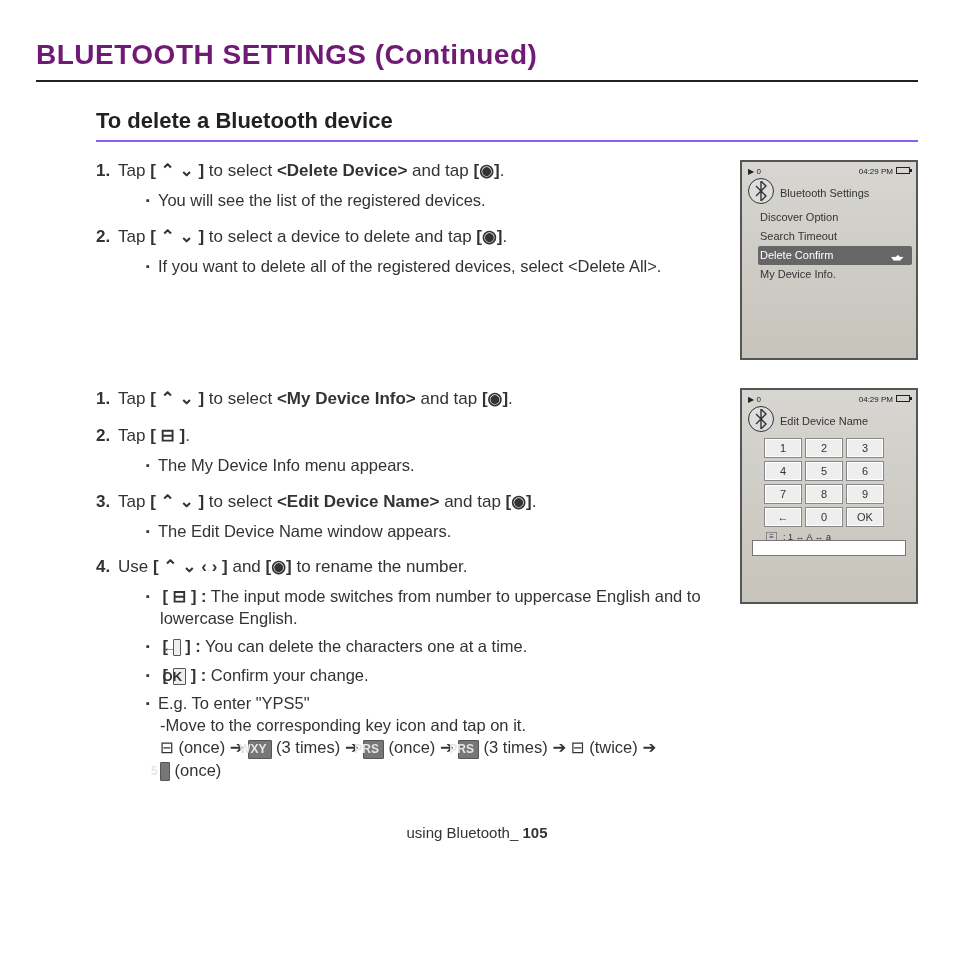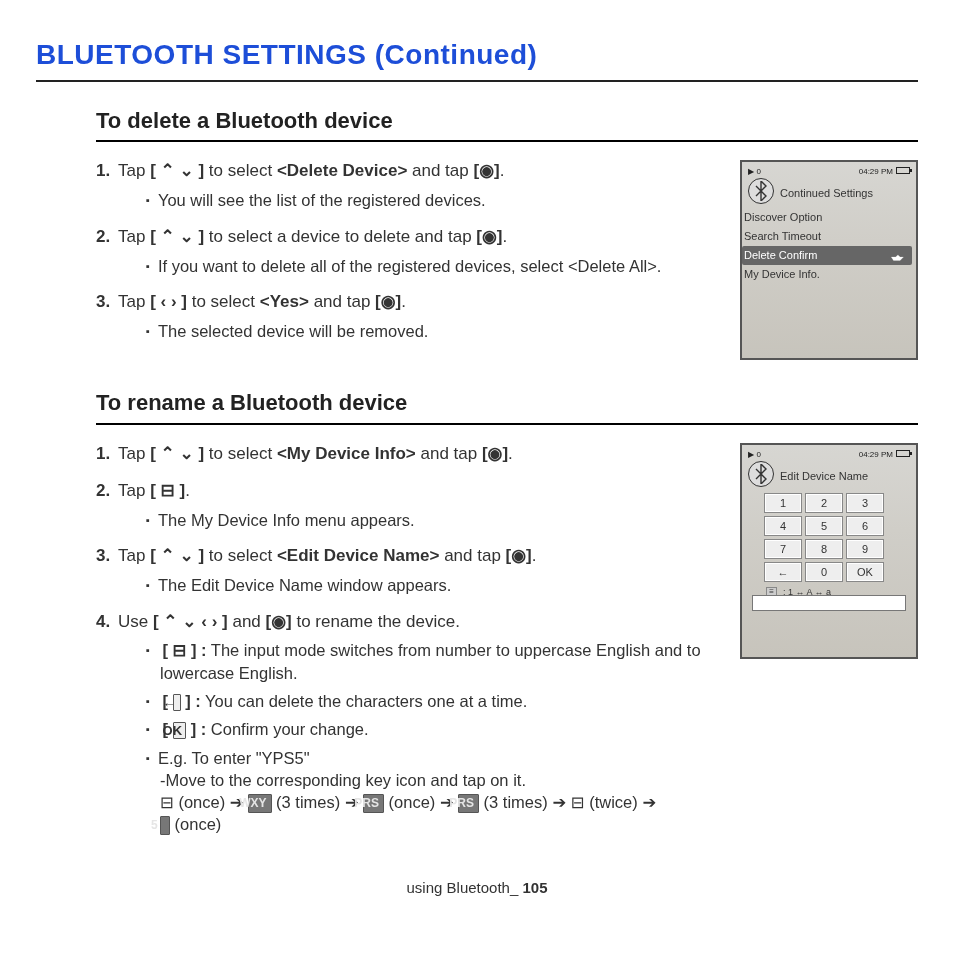--- a/index.html
+++ b/index.html
@@ -9,39 +9,39 @@
     padding: 36px 36px 20px 36px;
     width: 954px;
     color: #333;
     font-size: 17px;
     line-height: 1.35;
   }
   h1 {
     font-size: 28px;
     font-weight: bold;
     margin: 0 0 6px 0;
-    color: #1d4ed8;
+    color: #701a75;
     letter-spacing: 0.5px;
   }
   hr.rule {
     border: none;
     border-top: 2px solid #222;
     margin: 0 0 24px 0;
   }
   .content {
     margin-left: 60px;
   }
   h2 {
     font-size: 22px;
     font-weight: bold;
     margin: 0 0 4px 0;
     color: #222;
   }
   h2.under {
-    border-bottom: 2px solid #000000;
+    border-bottom: 2px solid #8b5cf6;
     padding-bottom: 5px;
     margin-bottom: 18px;
   }
   .row {
     display: flex;
     gap: 31px;
     margin-bottom: 28px;
   }
   .textcol { flex: 1 1 auto; }
   .figcol  { flex: 0 0 auto; width: 178px; }
@@ -137,21 +137,21 @@
     width: 26px; height: 26px; border: 1.5px solid #333; border-radius: 50%;
     position: absolute; left: 6px; top: 16px; background:#ddd;
     display:flex; align-items:center; justify-content:center;
   }
   .bt-icon svg { width:14px; height:20px; }
   .d-title {
     position:absolute; left: 38px; top: 24px; font-size: 11px;
   }
   
   .d-menu {
-    position:absolute; left:0; right:4px; top:46px;
+    position:absolute; left:16px; right:4px; top:46px;
     font-size: 11px; line-height: 19px;
   }
   .d-menu div { padding: 0 2px; }
   .d-menu .sel {
     background:#666; color:#fff; border-radius:2px;
     display:flex; justify-content:space-between; align-items:center;
   }
   .d-menu .sel svg { width:22px; height:12px; }
   
   .d-input {
@@ -197,61 +197,54 @@
             </ul>
         </li>
 
         <li>
           <span class="num">2.</span><span>Tap </span><span class="sym">[ ⌃ ⌄ ]</span><span> to select a device to delete and tap </span><span class="sym">[◉]</span><span>.</span>
           <ul class="bullets">
               <li>If you want to delete all of the registered devices, select &lt;Delete All&gt;.</li>
             </ul>
         </li>
 
-        <li>
-          <span class="num">3.</span><span>Tap </span><span class="sym">[ ‹  › ]</span><span> to select </span><span class="bold">&lt;Yes&gt;</span><span> and tap </span><span class="sym">[◉]</span><span>.</span>
-          <ul class="bullets">
-              <li>The selected device will be removed.</li>
-            </ul>
-        </li>
 
       </ol>
     </div>
 
     <div class="figcol">
       <div class="device">
         <div class="d-status">
           <span>▶ 0</span>
           <span class="right">
             <span>04:29 PM</span>
             <span class="d-batt"><span class="fill"></span></span>
           </span>
         </div>
         <div class="bt-icon">
           <svg viewBox="0 0 14 20">
               <path d="M7 0 L12 5 L7 10 L12 15 L7 20 V0 M2 5 L7 10 M2 15 L7 10" stroke="#333" stroke-width="1.4" fill="none"></path>
             </svg>
         </div>
-        <div class="d-title">Continued Settings</div>
+        <div class="d-title">Bluetooth Settings</div>
         <div class="d-menu">
           <div>Discover Option</div>
           <div>Search Timeout</div>
           <div class="sel">
             <span>Delete Confirm</span>
             <svg viewBox="0 0 40 20">
                 <path d="M6 12 h8 l4 -4 l4 4 h6 l-6 6 h-12 z" fill="#fff" stroke="#eee" stroke-width="0.5"></path>
               </svg>
           </div>
           <div>My Device Info.</div>
         </div>
       </div>
     </div>
   </div>
 
-  <h2 class="under">To rename a Bluetooth device</h2>
   <div class="row">
     <div class="textcol">
       <ol class="steps">
 
         <li>
           <span class="num">1.</span><span>Tap </span><span class="sym">[ ⌃ ⌄ ]</span><span> to select </span><span class="bold">&lt;My Device Info&gt;</span><span> and tap </span><span class="sym">[◉]</span><span>.</span>
         </li>
 
         <li>
           <span class="num">2.</span><span>Tap </span><span class="sym">[ ⊟ ]</span><span>.</span>
@@ -261,21 +254,21 @@
         </li>
 
         <li>
           <span class="num">3.</span><span>Tap </span><span class="sym">[ ⌃ ⌄ ]</span><span> to select </span><span class="bold">&lt;Edit Device Name&gt;</span><span> and tap </span><span class="sym">[◉]</span><span>.</span>
           <ul class="bullets">
               <li>The Edit Device Name window appears.</li>
             </ul>
         </li>
 
         <li>
-          <span class="num">4.</span><span>Use </span><span class="sym">[ ⌃ ⌄ ‹ › ]</span><span> and </span><span class="sym">[◉]</span><span> to rename the device.</span>
+          <span class="num">4.</span><span>Use </span><span class="sym">[ ⌃ ⌄ ‹ › ]</span><span> and </span><span class="sym">[◉]</span><span> to rename the number.</span>
 
           <ul class="bullets">
             <li>
               <span class="bold">[ ⊟ ] :</span><span> The input mode switches from number to uppercase English and to lowercase English.</span>
             </li>
             <li>
               <span class="bold"><span>[ </span><span class="keybox">←</span><span> ] :</span></span><span> You can delete the characters one at a time.</span>
             </li>
             <li>
               <span class="bold"><span>[ </span><span class="keybox">OK</span><span> ] :</span></span><span> Confirm your change.</span>

